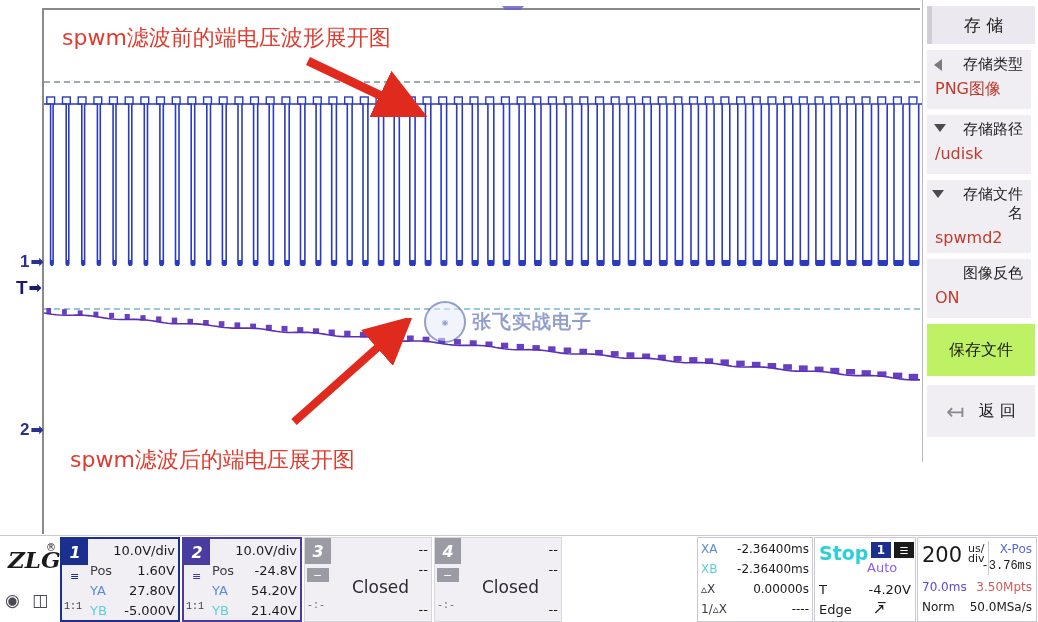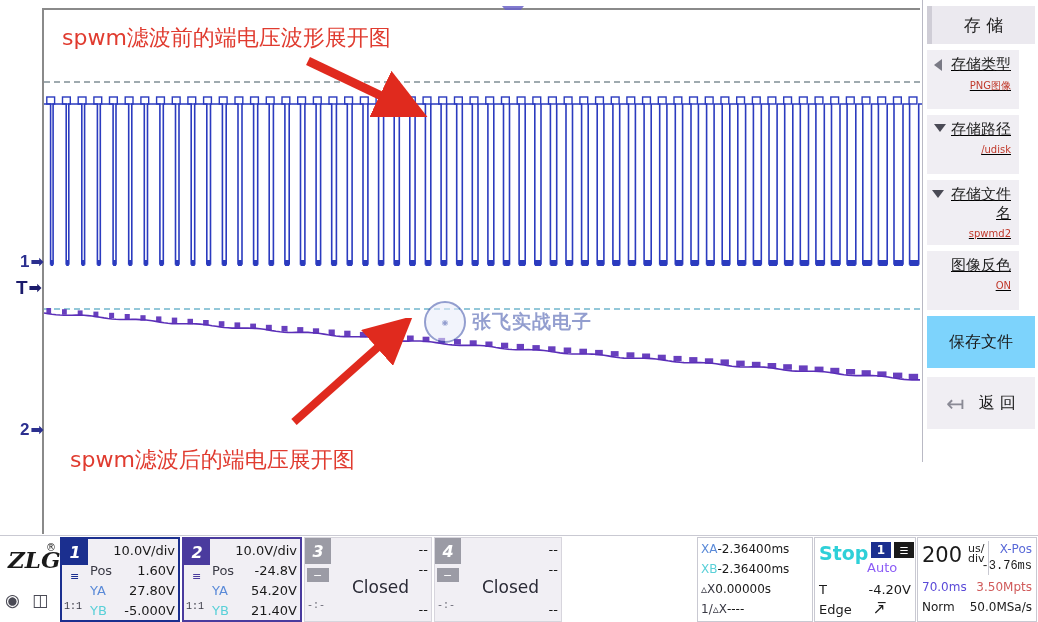--- a/index.html
+++ b/index.html
@@ -47,33 +47,33 @@
   #wmtxt{font-size:19px;font-weight:bold;color:#3b4fa8;letter-spacing:1px;
          font-family:"DejaVu Sans",sans-serif;}
 
   
   #menu{position:absolute;left:922px;top:0;width:116px;height:462px;
         background:#ffffff;border-left:1px solid #b9b9c4;}
   .mtitle{height:38px;margin:6px 4px 0 4px;background:#ebe9ef;
           display:flex;align-items:center;justify-content:center;
           font-size:17px;color:#1d1d1d;font-family:"DejaVu Sans",sans-serif;
           border-left:5px solid #cfcdd6;}
-  .mitem{position:relative;margin:6px 20px 0 4px;background:#f0eef3;
-         padding:5px 8px 6px 8px;min-height:48px;text-decoration:underline;}
+  .mitem{position:relative;margin:6px 8px 0 4px;background:#f0eef3;
+         padding:5px 8px 6px 8px;min-height:48px;}
   .mlabel{text-align:right;font-size:15px;color:#1d1d1d;
           font-family:"DejaVu Sans",sans-serif;}
-  .mvalue{text-align:right;font-size:10px;color:#c0392b;margin-top:5px;
+  .mvalue{font-size:16px;color:#c0392b;margin-top:5px;
           font-family:"DejaVu Sans",sans-serif;}
   .mcaret{position:absolute;left:7px;top:9px;width:0;height:0;}
   .caret-left{border-top:6px solid transparent;border-bottom:6px solid transparent;
               border-right:8px solid #7a7a85;}
   .caret-down{border-left:6px solid transparent;border-right:6px solid transparent;
               border-top:8px solid #4a4a55;}
   .mitem.inline .mlabel{padding-left:14px;}
-  .msel{margin:6px 4px 9px 4px;background:#7dd3fc;min-height:52px;
+  .msel{margin:6px 4px 9px 4px;background:#bef264;min-height:52px;
         display:flex;align-items:center;justify-content:center;
         font-size:16px;color:#1a1a1a;font-family:"DejaVu Sans",sans-serif;}
   .mback{margin:8px 4px 0 4px;background:#f0eef3;min-height:52px;
          display:flex;align-items:center;justify-content:center;gap:14px;
          font-size:16px;color:#1a1a1a;font-family:"DejaVu Sans",sans-serif;}
   .backicon{font-size:22px;color:#8a8a95;}
 
   
   #status{position:absolute;left:0;top:535px;width:1038px;height:87px;
           background:#ffffff;border-top:1px solid #c9c9d2;
@@ -114,21 +114,21 @@
           font-size:17px;color:#2a2a35;}
   .dashv{color:#6a6a75;}
 
   #cursbox{position:absolute;left:697px;top:1px;width:116px;height:85px;
            background:#ffffff;border:1px solid #c9c9d2;box-sizing:border-box;}
   #trigbox{position:absolute;left:814px;top:1px;width:102px;height:85px;
            background:#ffffff;border:1px solid #c9c9d2;box-sizing:border-box;}
   #timebox{position:absolute;left:917px;top:1px;width:120px;height:85px;
            background:#ffffff;border:1px solid #c9c9d2;box-sizing:border-box;}
   .srow{position:absolute;left:3px;right:3px;height:20px;font-size:12px;
-        display:flex;align-items:center;}
+        display:flex;justify-content:space-between;align-items:center;}
   .srow .k{color:#5a8ad8;} .srow .v{color:#1a1a1a;}
   .srow.b .k{color:#5ad0d8;}
   .srow.g .k{color:#3a3a45;}
   #stopw{position:absolute;left:4px;top:4px;font-size:19px;font-weight:bold;
          color:#2ed0d8;font-family:"DejaVu Sans",sans-serif;}
   #trigsrc{position:absolute;left:56px;top:4px;width:20px;height:16px;
            background:#1b2f8f;color:#fff;font-size:12px;font-weight:bold;
            display:flex;align-items:center;justify-content:center;}
   #trigcpl{position:absolute;left:79px;top:4px;width:20px;height:16px;
            background:#1a1a1a;color:#fff;font-size:10px;

